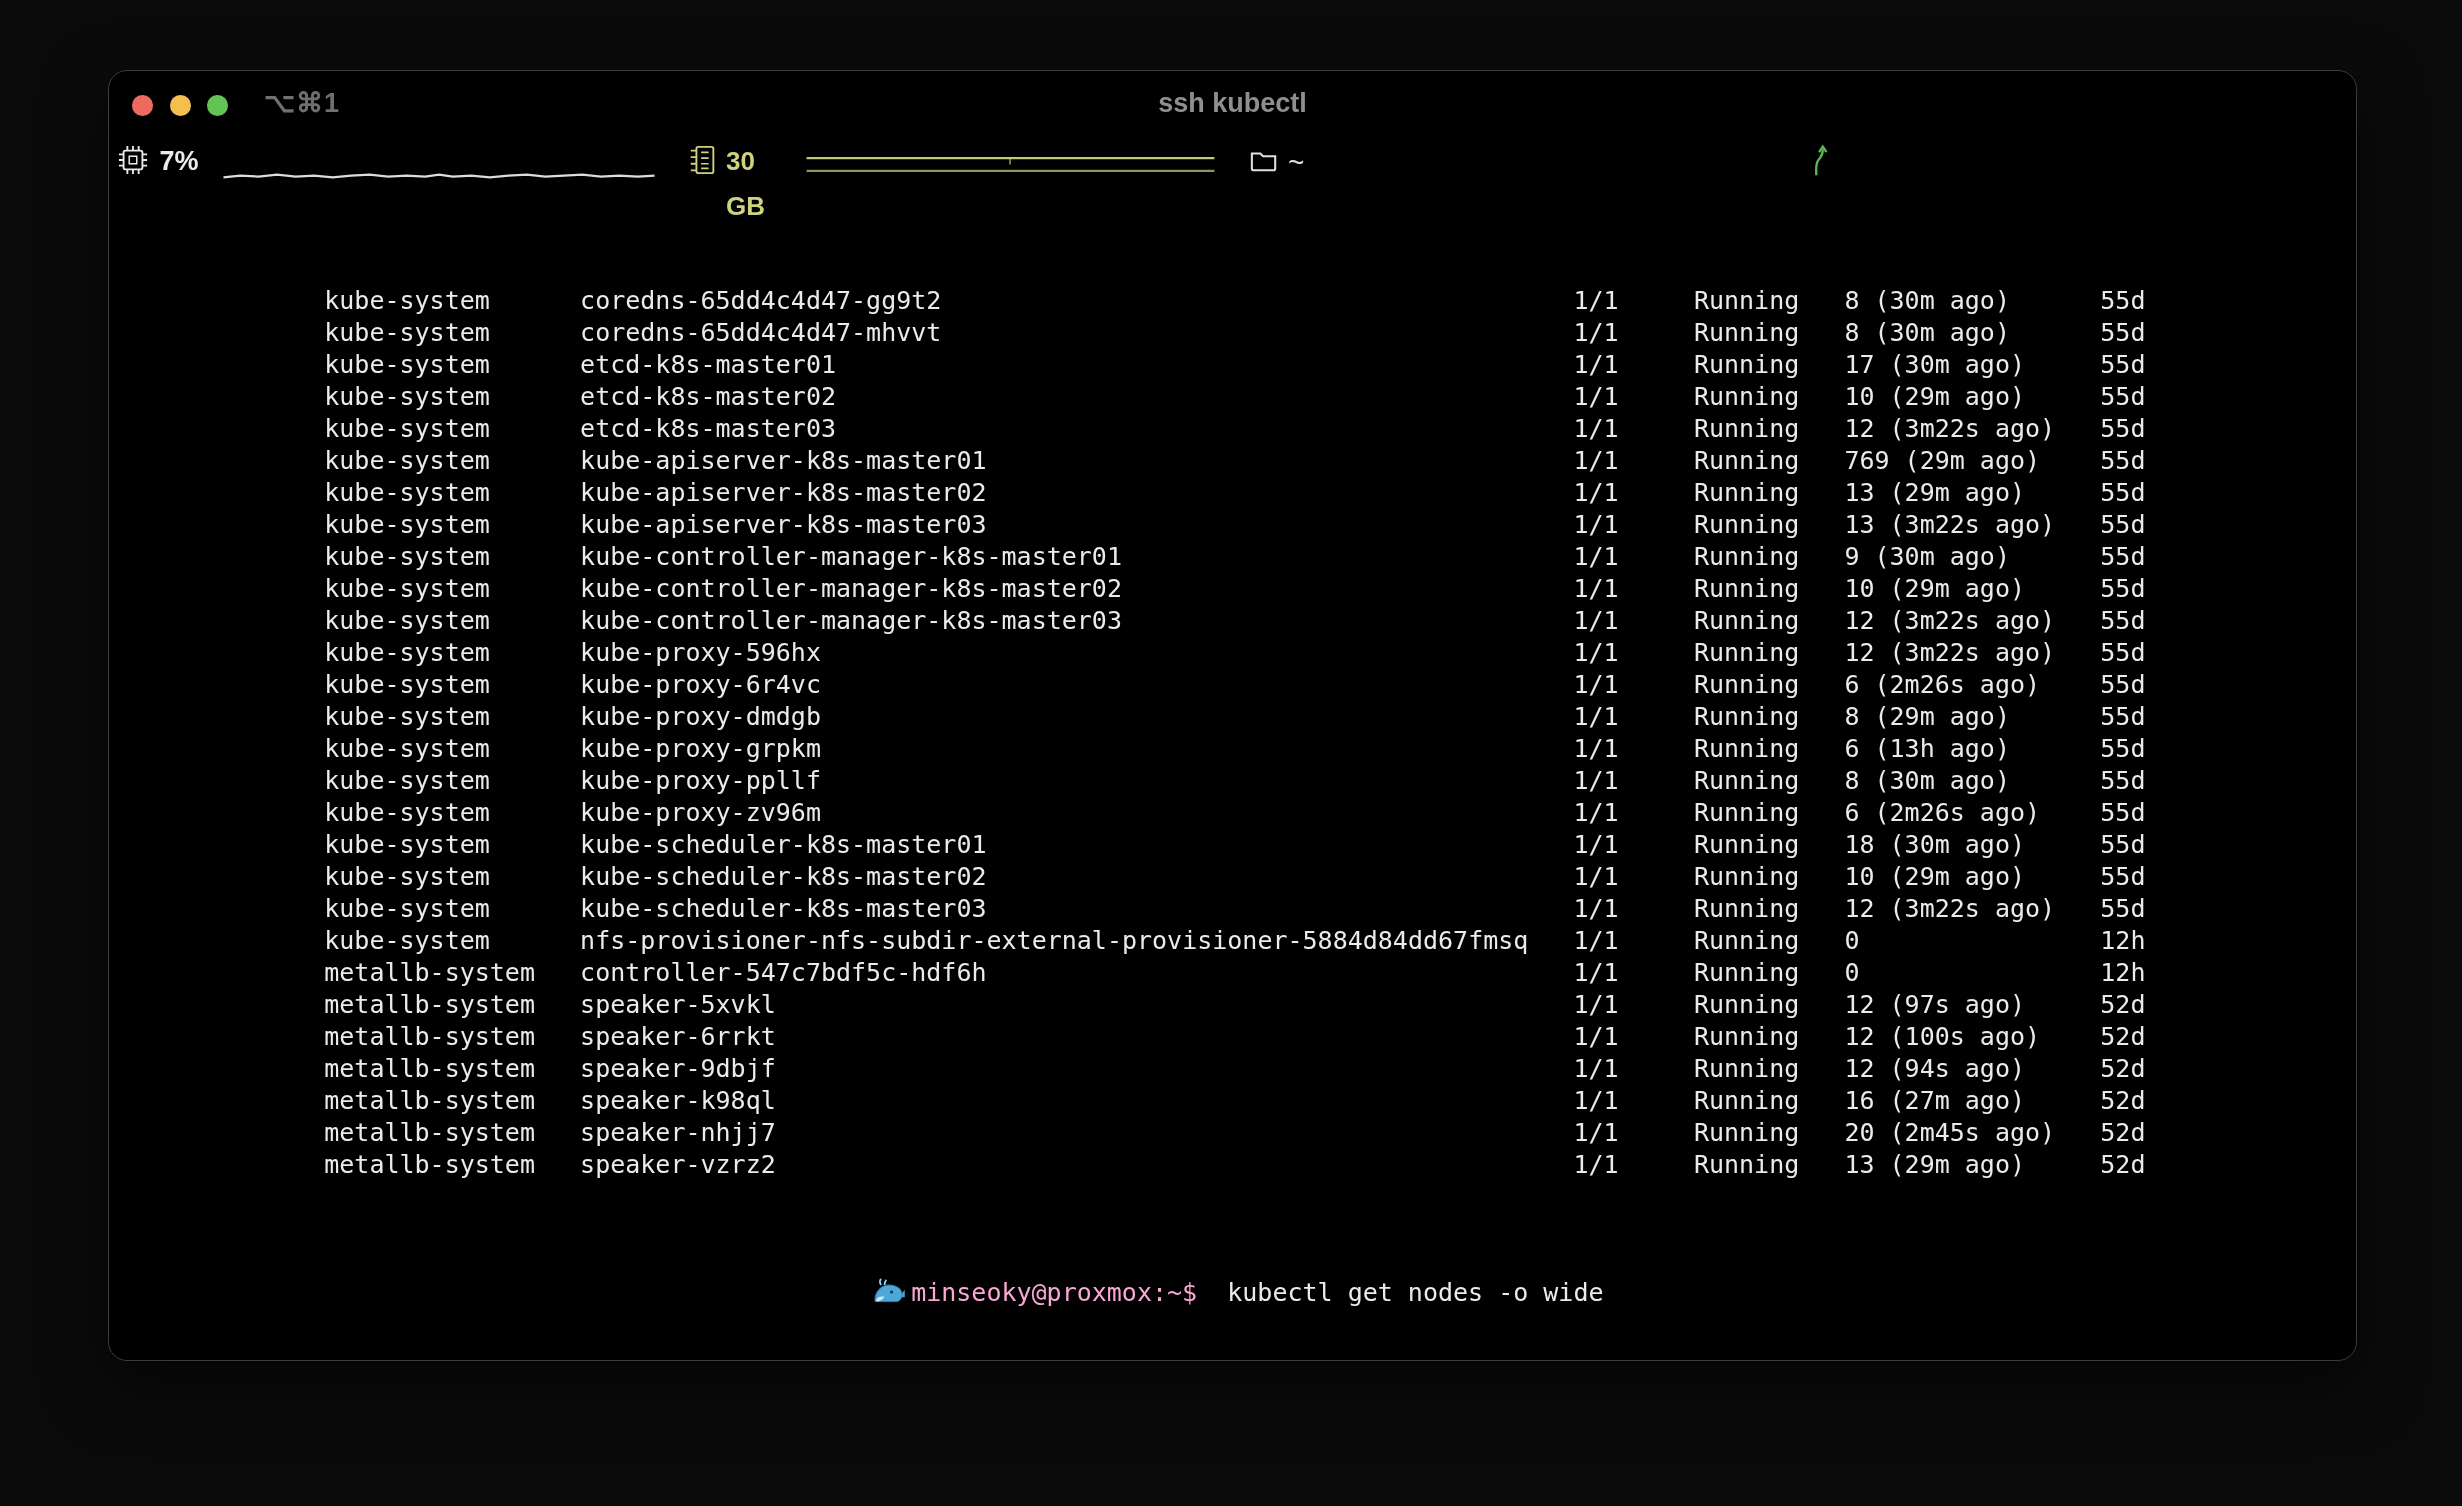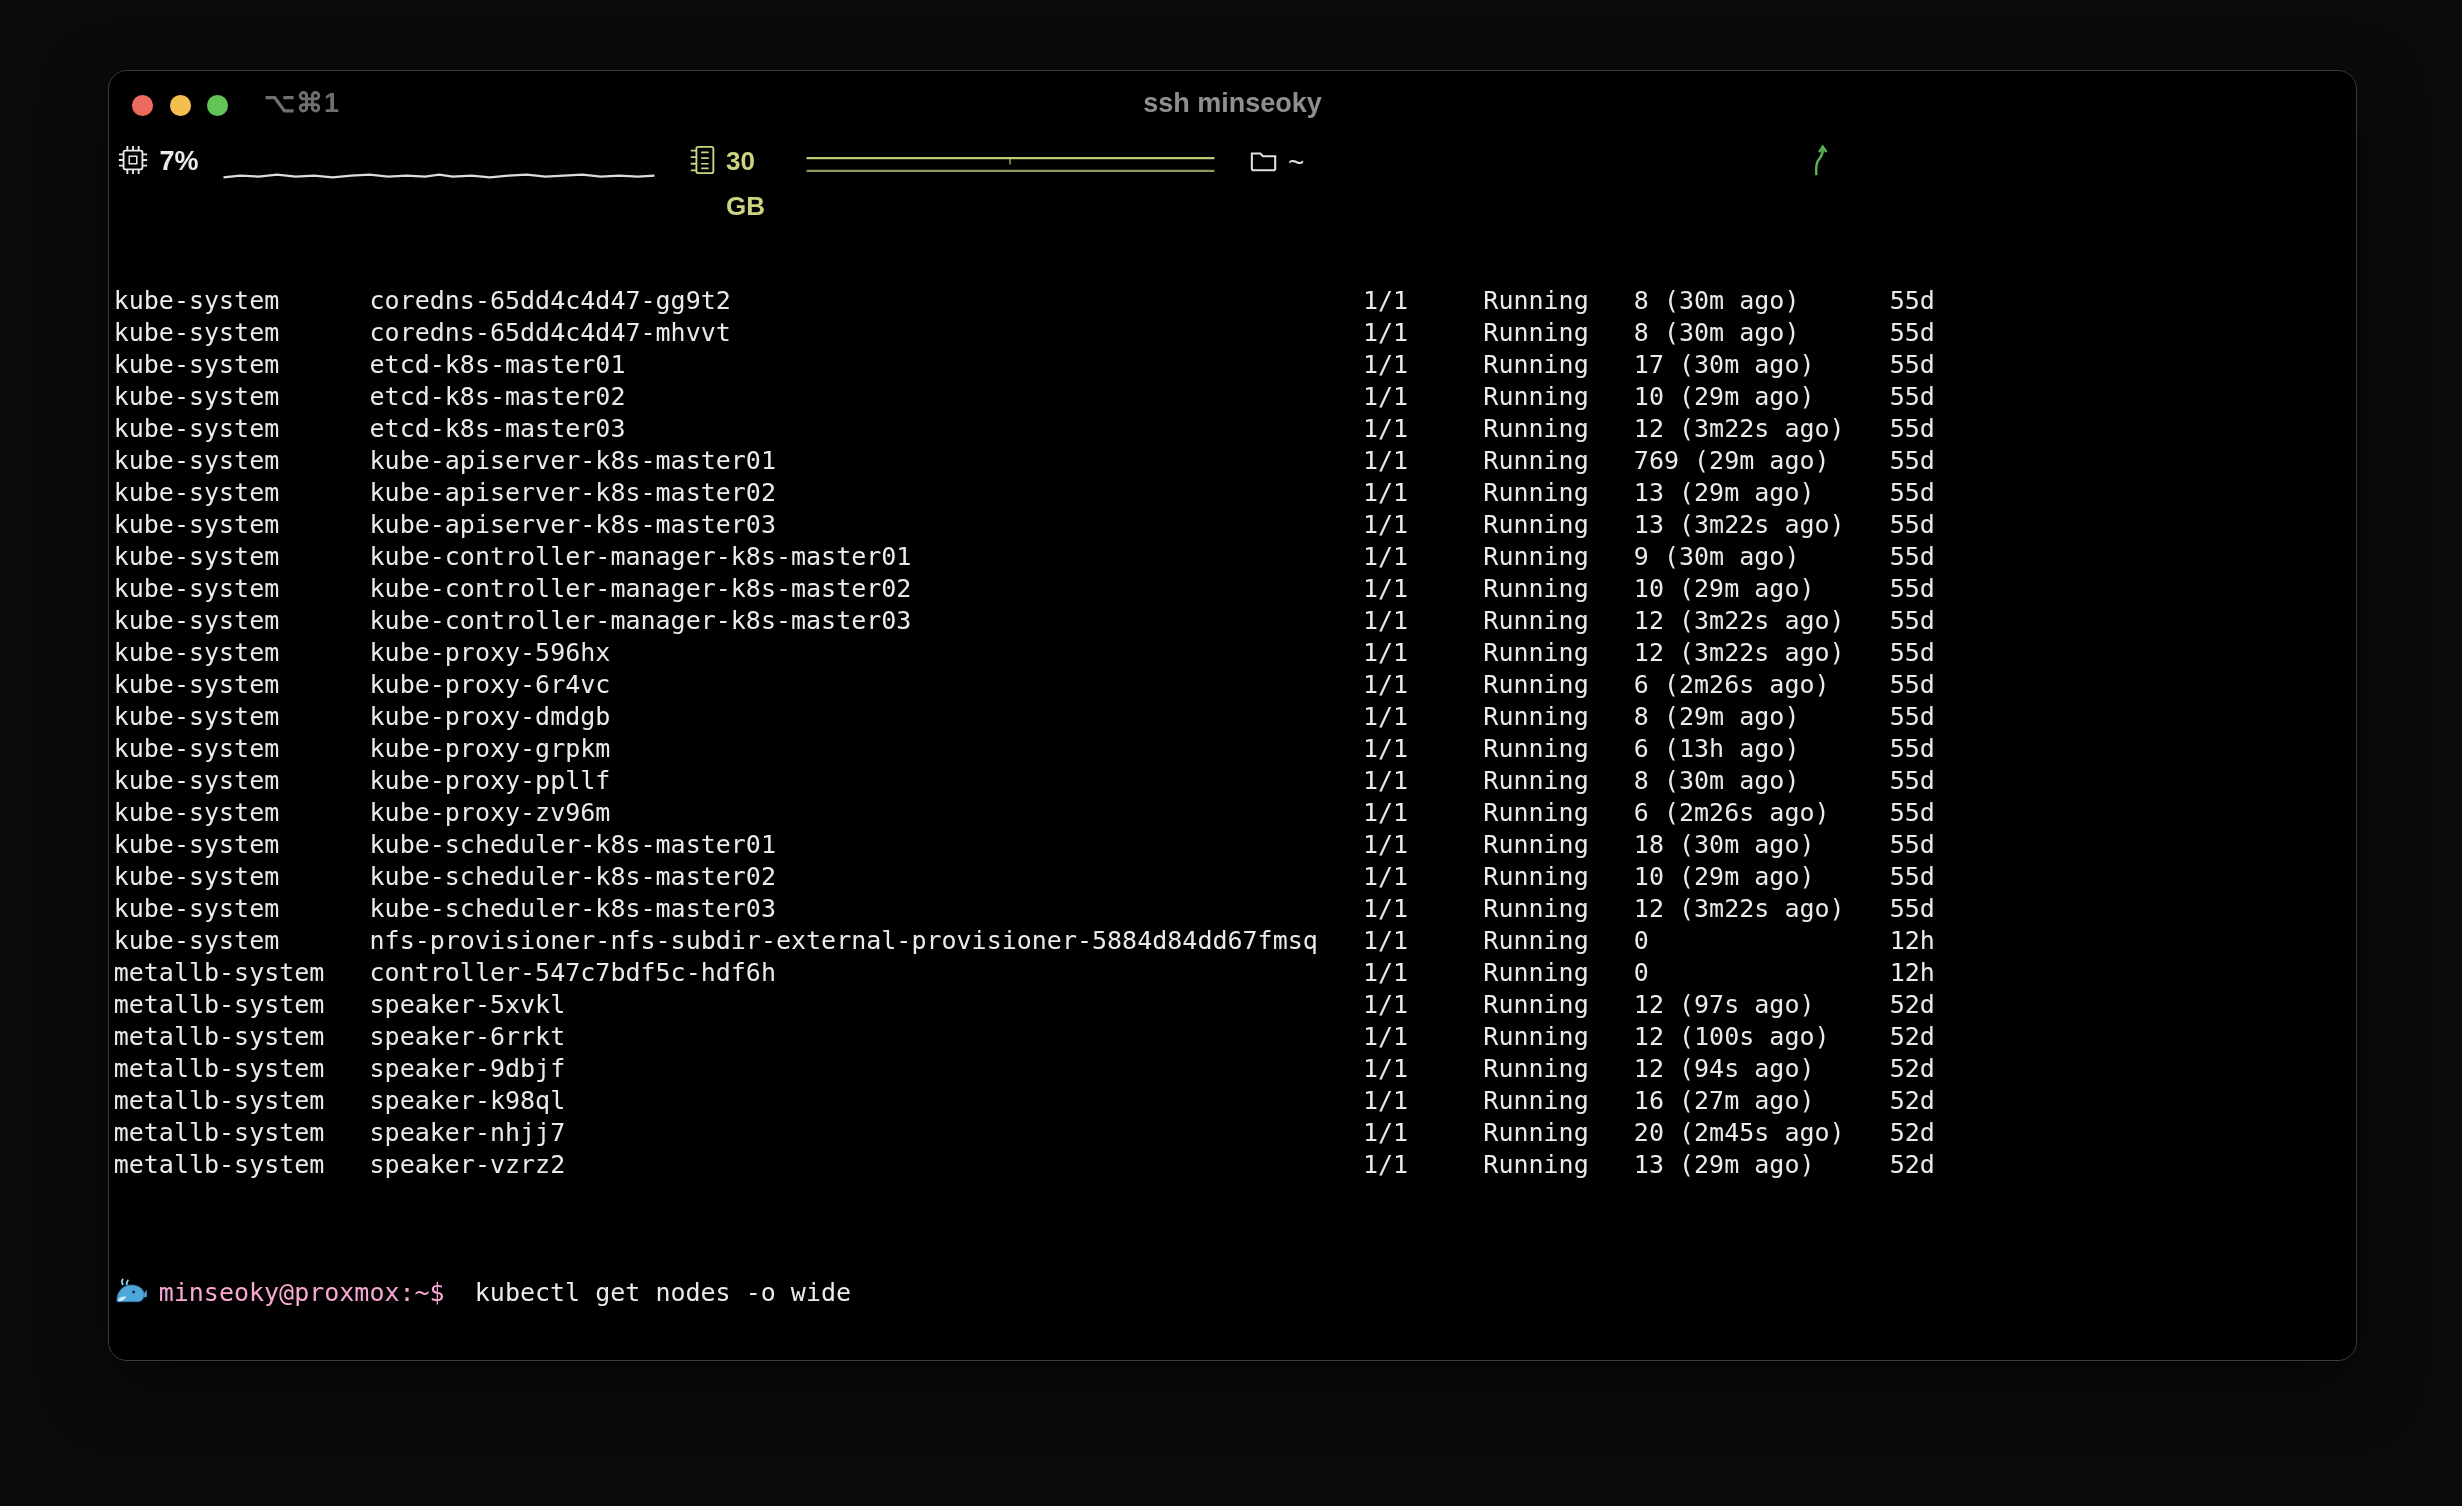--- a/index.html
+++ b/index.html
@@ -41,36 +41,36 @@
   .sb-label.dir{color:#e0e0e0;font-weight:normal;font-size:28px;}
   svg{display:block;}
   
   .term{
     position:absolute;left:4.7px;top:118px;right:0;bottom:0;
     font-family:"DejaVu Sans Mono","Liberation Mono",monospace;
     font-size:25px;line-height:32px;
     color:#ebebeb;
     white-space:pre;
   }
-  .tline{height:32px;}
+  .tline{height:32px;text-align:center;}
   .blue{color:#f9a8d4;}
   .whale{display:inline-block;width:45px;}
   .whale svg{display:inline-block;vertical-align:-4.7px;}
 </style>
 </head>
 <body>
 
 <div class="window">
 
   <div class="titlebar">
     <div class="tl red"></div>
     <div class="tl yellow"></div>
     <div class="tl green"></div>
     <div class="shortcut">⌥⌘1</div>
-    <div class="wtitle">ssh minseoky</div>
+    <div class="wtitle">ssh kubectl</div>
   </div>
 
   <div class="statusbar">
 
     <div class="comp" style="left:7.5px;">
       <span style="position:absolute;left:0;top:6.6px;">
         <svg width="32" height="32" viewBox="0 0 34 34" fill="none" stroke="#e8e8e8" stroke-width="2">
           <rect x="7" y="7" width="20" height="20" rx="2"></rect>
           <rect x="13" y="13" width="8" height="8" stroke-width="1.6"></rect>
           <path d="M11 7V2 M17 7V2 M23 7V2 M11 32V27 M17 32V27 M23 32V27 M2 11H7 M2 17H7 M2 23H7 M27 11H32 M27 17H32 M27 23H32"></path>

